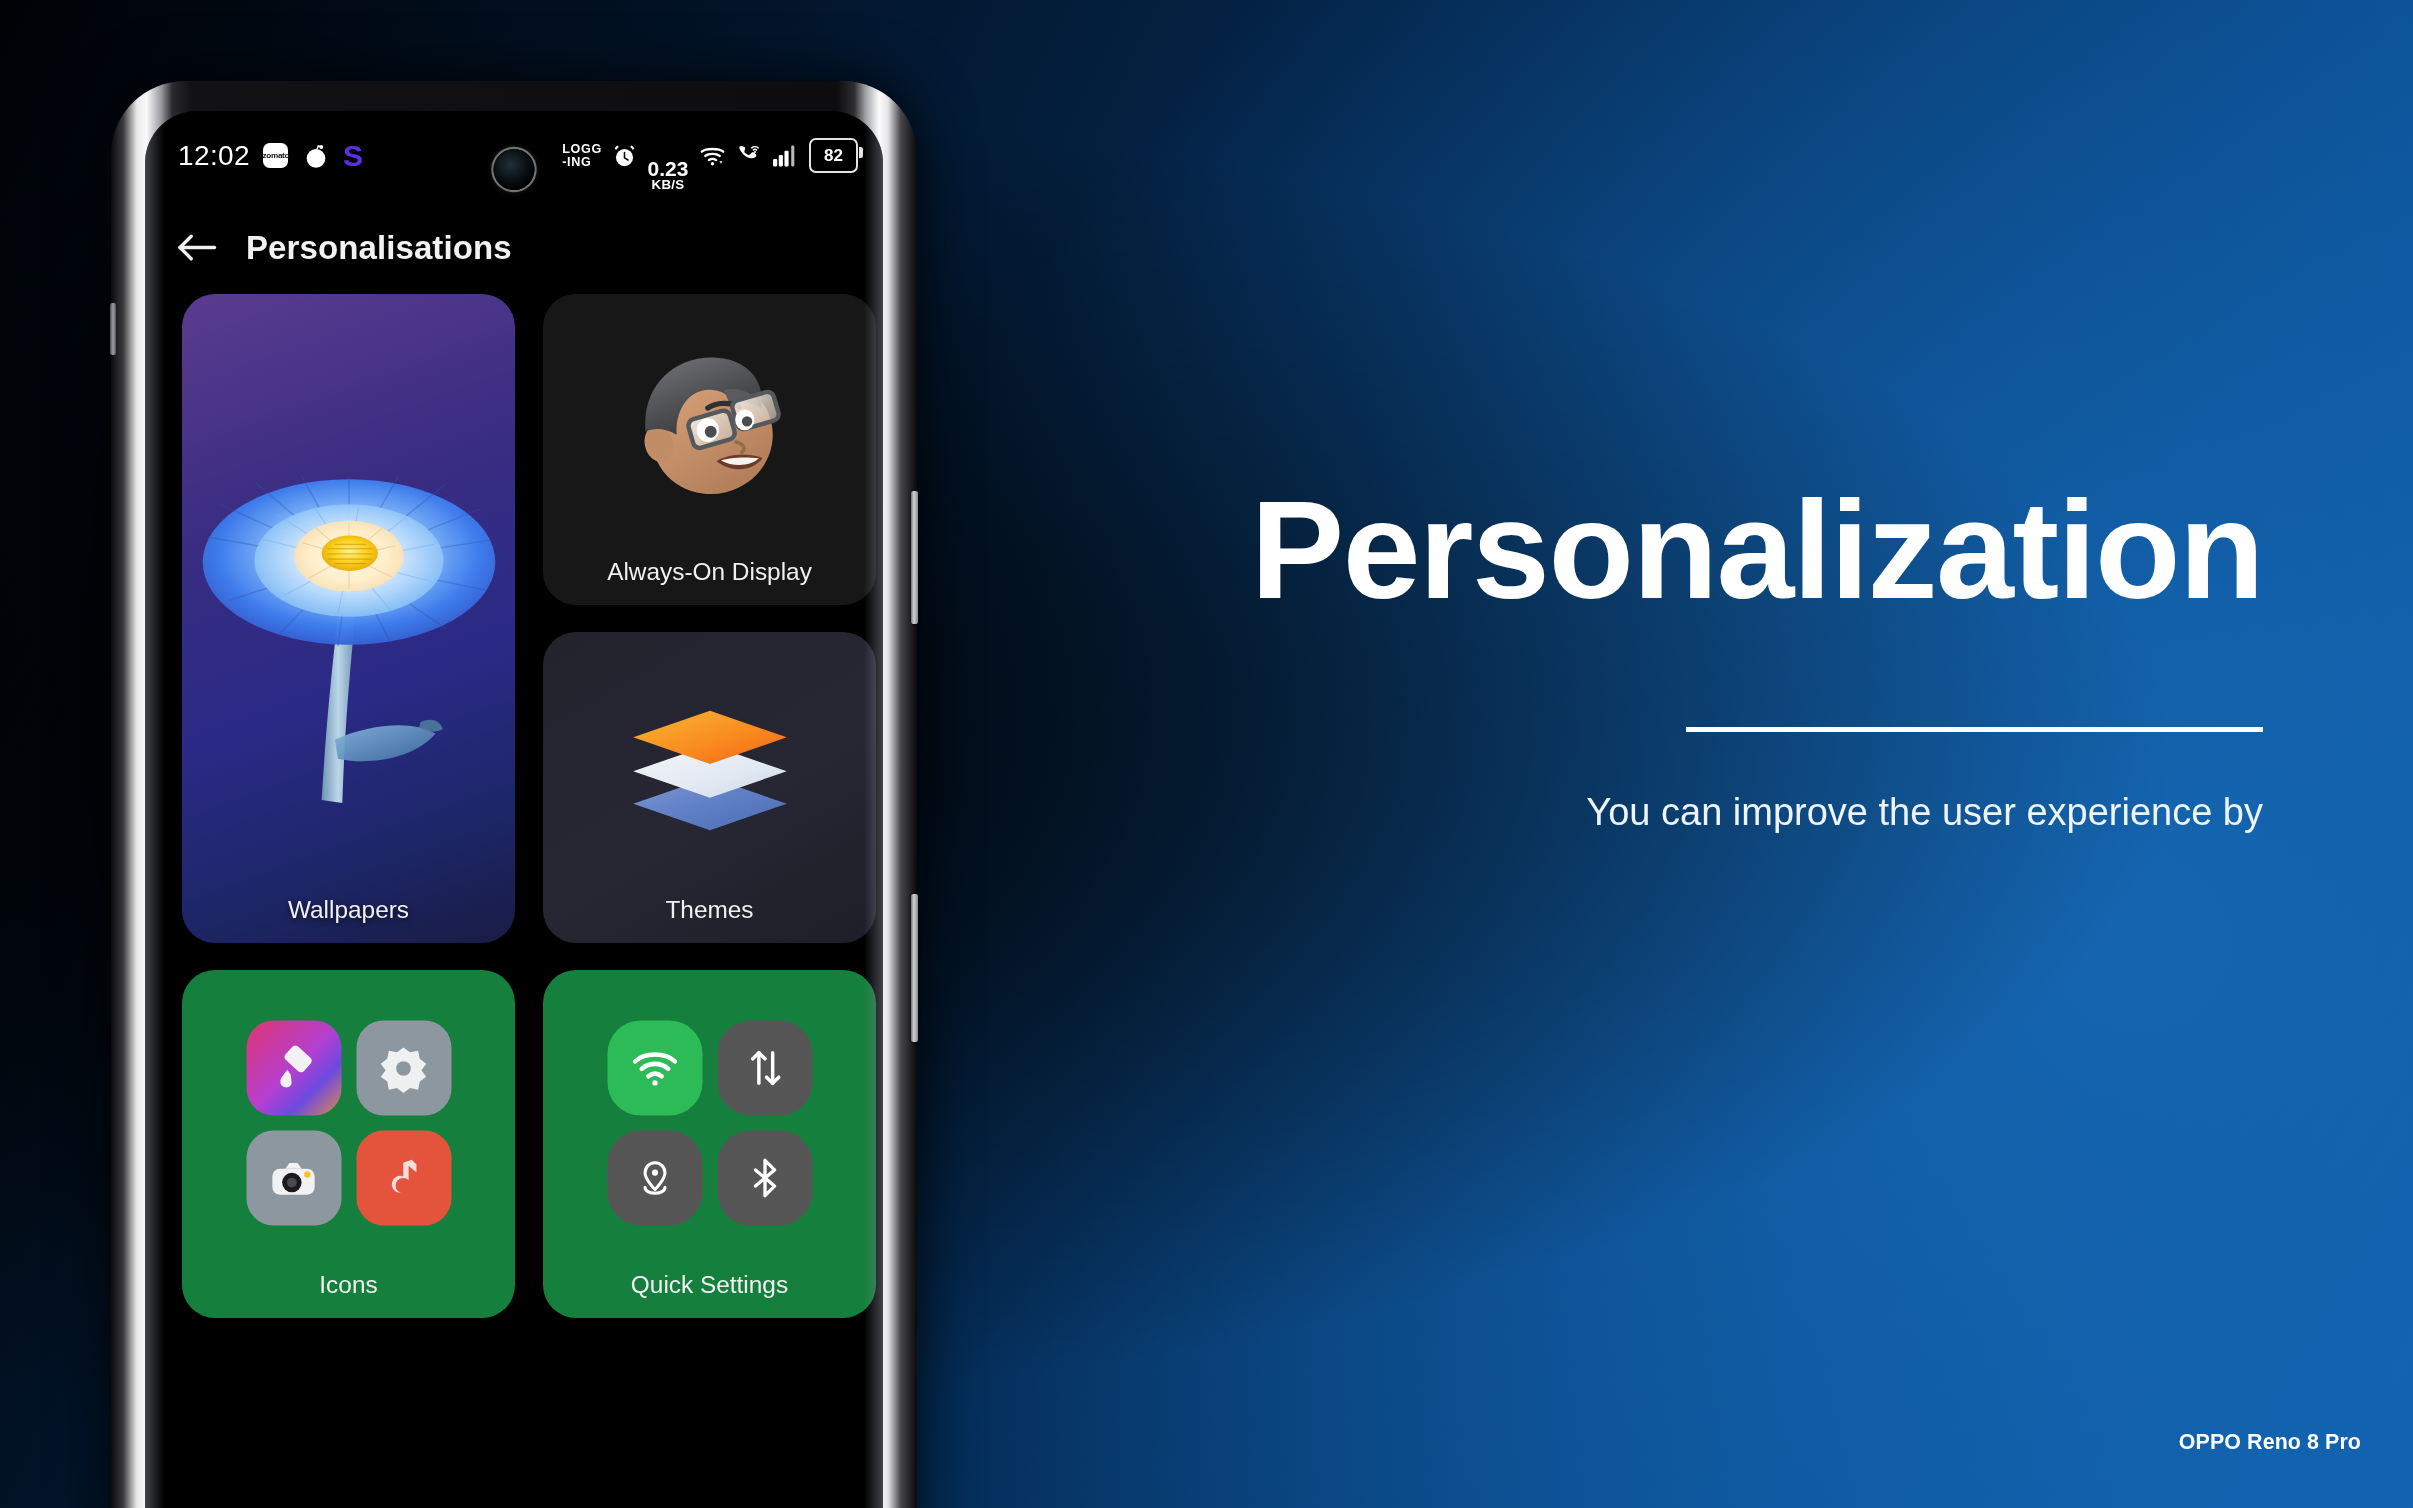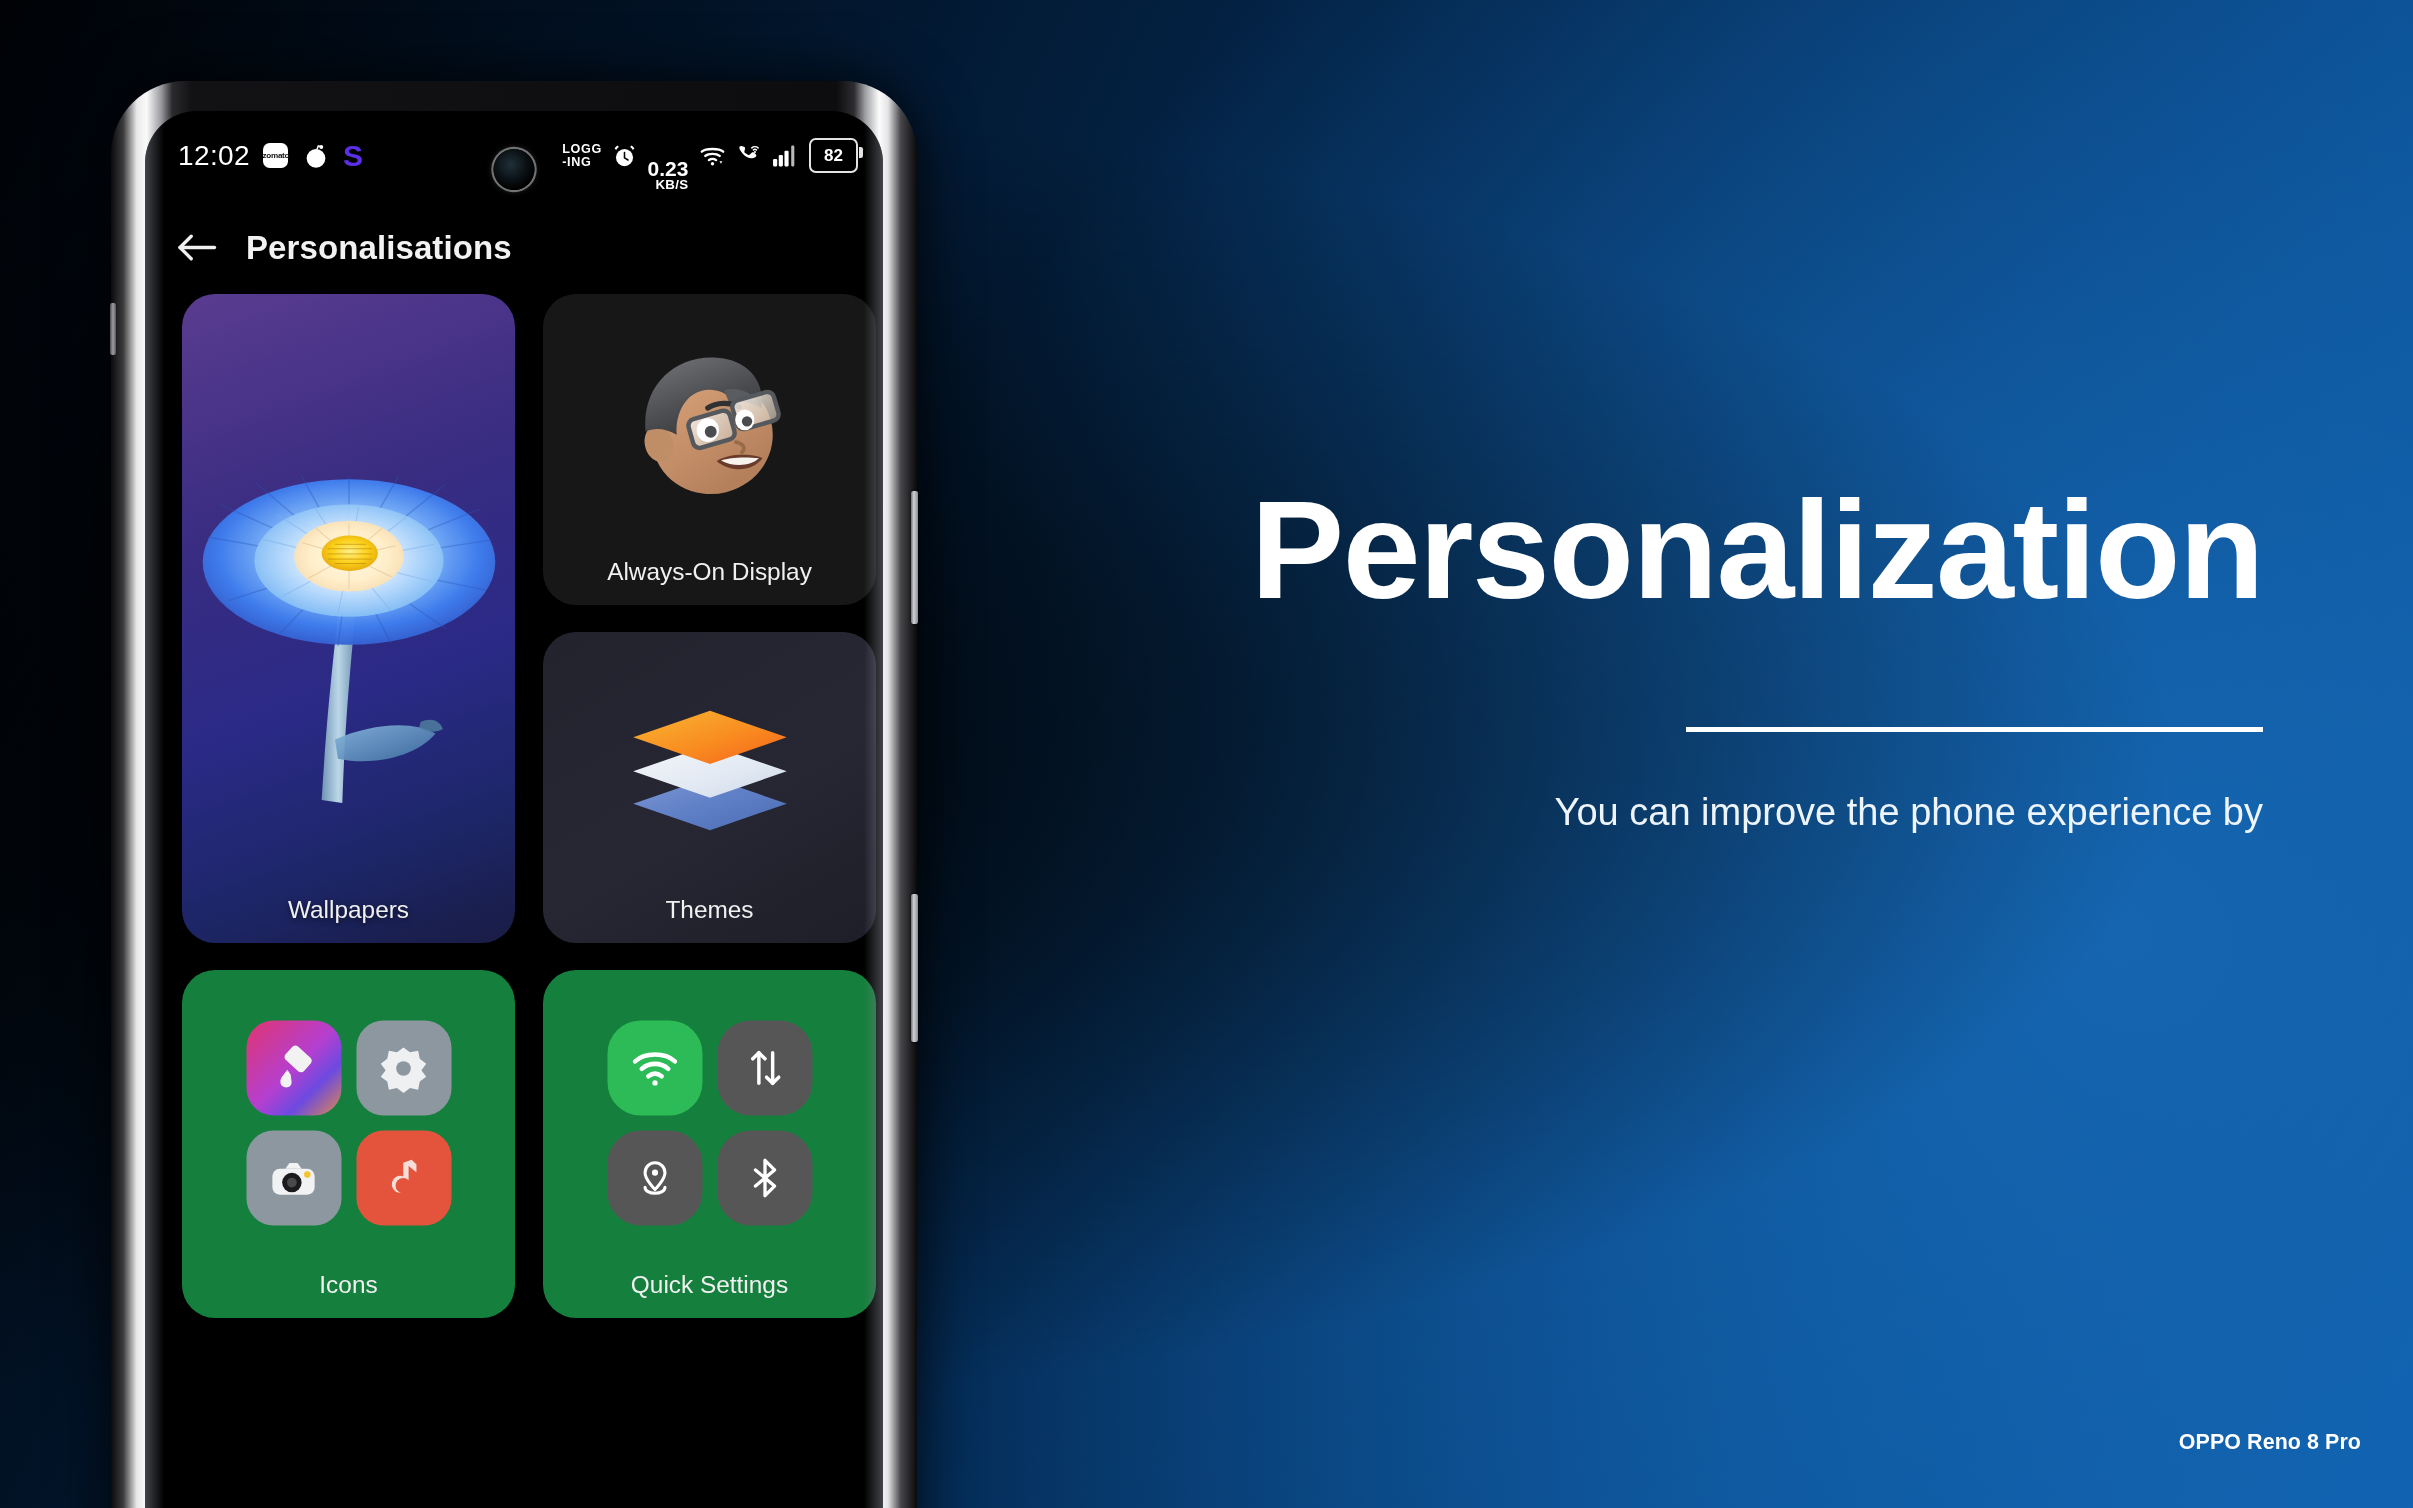--- a/index.html
+++ b/index.html
@@ -141,21 +141,21 @@
     z-index:25;
   }
 
   #sb-right {
     margin-left:auto; display:flex; align-items:center; gap:10.4px;
   }
   #sb-logging {
     font-size:12.6px; font-weight:700; line-height:0.98; letter-spacing:0.6px;
     text-align:left; white-space:pre-line;
   }
-  #sb-speed { line-height:0.95; text-align:right;margin-top:40px; }
+  #sb-speed { line-height:0.95; text-align:center;margin-top:40px; }
   #sb-speed .v { font-size:21px; font-weight:600; display:block; }
   #sb-speed .u { font-size:13.3px; font-weight:600; display:block; letter-spacing:0.3px; }
   #sb-battery {
     position:relative; width:49px; height:35px;
     border:2.2px solid #e3e3e3; border-radius:6.7px;
     display:flex; align-items:center; justify-content:center;
     font-size:17px; font-weight:600;
   }
   #sb-battery::after {
     content:""; position:absolute; right:-6.7px; top:7.4px;
@@ -224,21 +224,21 @@
 </head>
 <body>
 
 <div id="bg"></div>
 <div id="bg-vignette"></div>
 
 <div id="right-panel">
   <div id="headline">Personalization</div>
   <div id="rule"></div>
   <div id="subhead">
-    <span>You can improve the phone experience by</span><br>
+    <span>You can improve the user experience by</span><br>
   </div>
   <div id="device-label">OPPO Reno 8 Pro</div>
 </div>
 
 <div id="phone-wrap">
   <div id="phone-frame"></div>
   <div class="side-btn" id="btn-vol-up"></div>
   <div class="side-btn" id="btn-power"></div>
   <div id="btn-left"></div>
 

